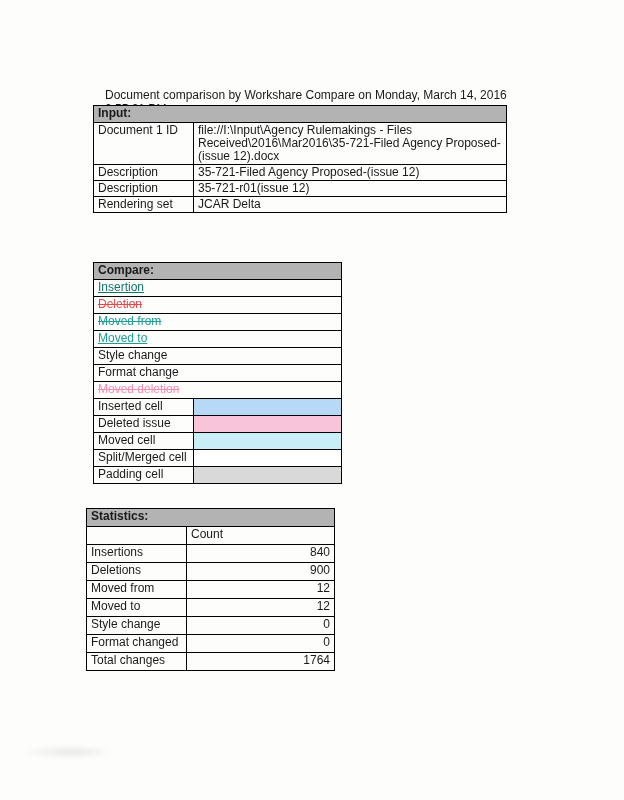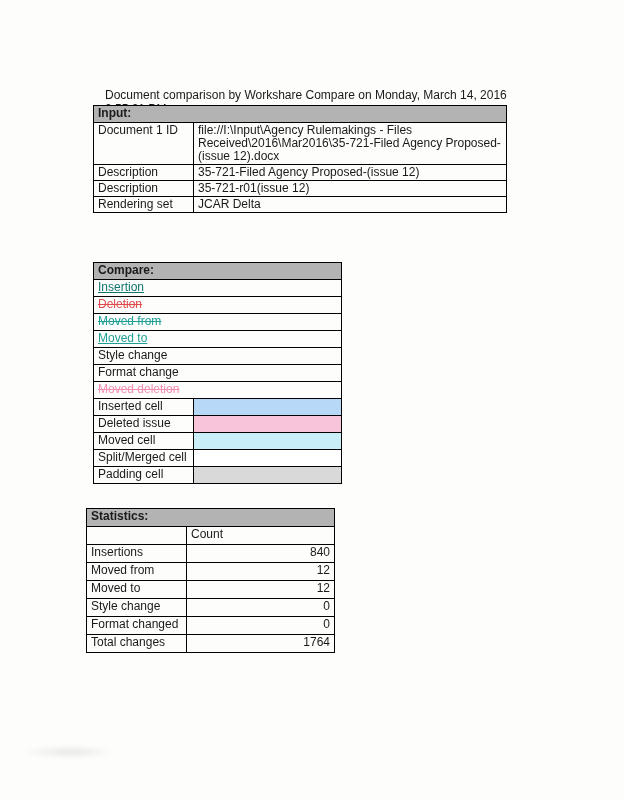--- a/index.html
+++ b/index.html
@@ -160,20 +160,24 @@
     </tr>
     <tr>
       <td></td>
       <td class="count-header">Count</td>
     </tr>
     <tr>
       <td>Insertions</td>
       <td class="count-col">840</td>
     </tr>
     <tr>
+      <td>Deletions</td>
+      <td class="count-col">900</td>
+    </tr>
+    <tr>
       <td>Moved from</td>
       <td class="count-col">12</td>
     </tr>
     <tr>
       <td>Moved to</td>
       <td class="count-col">12</td>
     </tr>
     <tr>
       <td>Style change</td>
       <td class="count-col">0</td>

